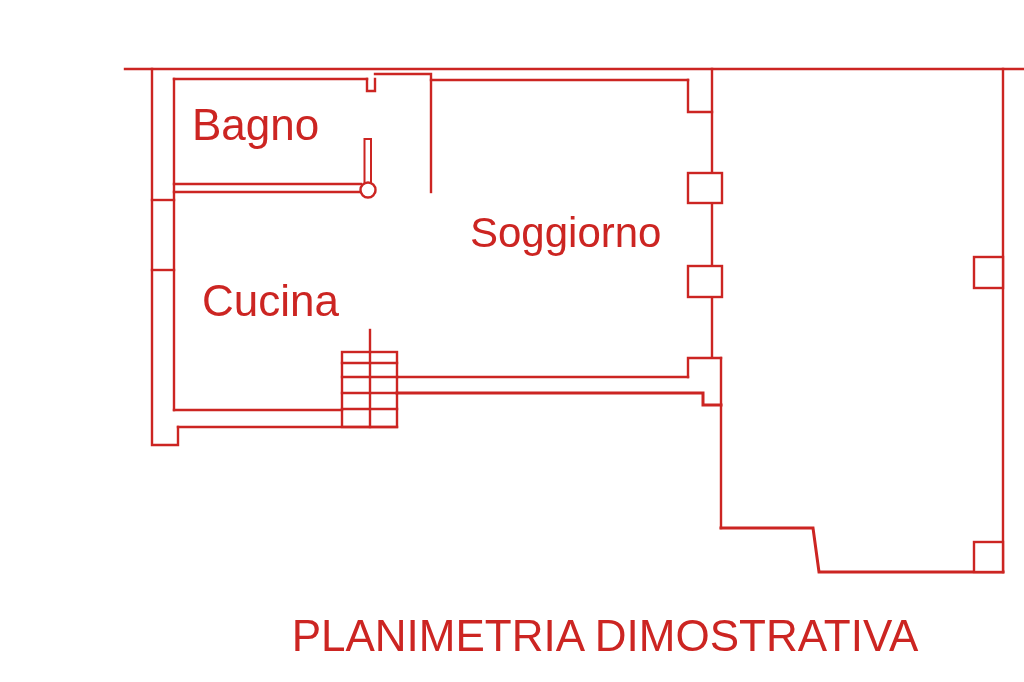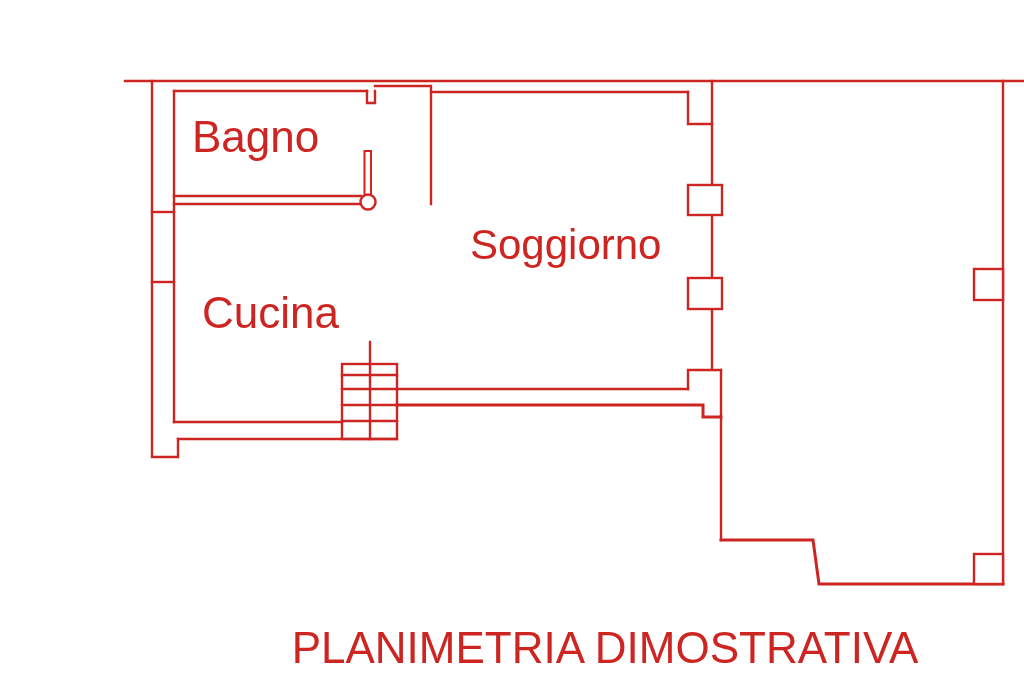--- a/index.html
+++ b/index.html
@@ -7,21 +7,20 @@
     margin: 0; padding: 0;
     width: 1024px; height: 682px;
     background: var(--bg-color);
     overflow: hidden;
     font-family: "Liberation Sans", sans-serif;
   }
   .canvas {
     position: relative;
     width: 1024px; height: 562px;
     background: var(--bg-color);
-    margin-top: 12px;
   }
   svg { display: block; }
   svg path, svg rect, svg circle, svg line {
     stroke: var(--line-color);
     stroke-width: 2.4;
     fill: none;
     stroke-linecap: square;
     stroke-linejoin: miter;
   }
   svg .thick { stroke-width: 3; }

